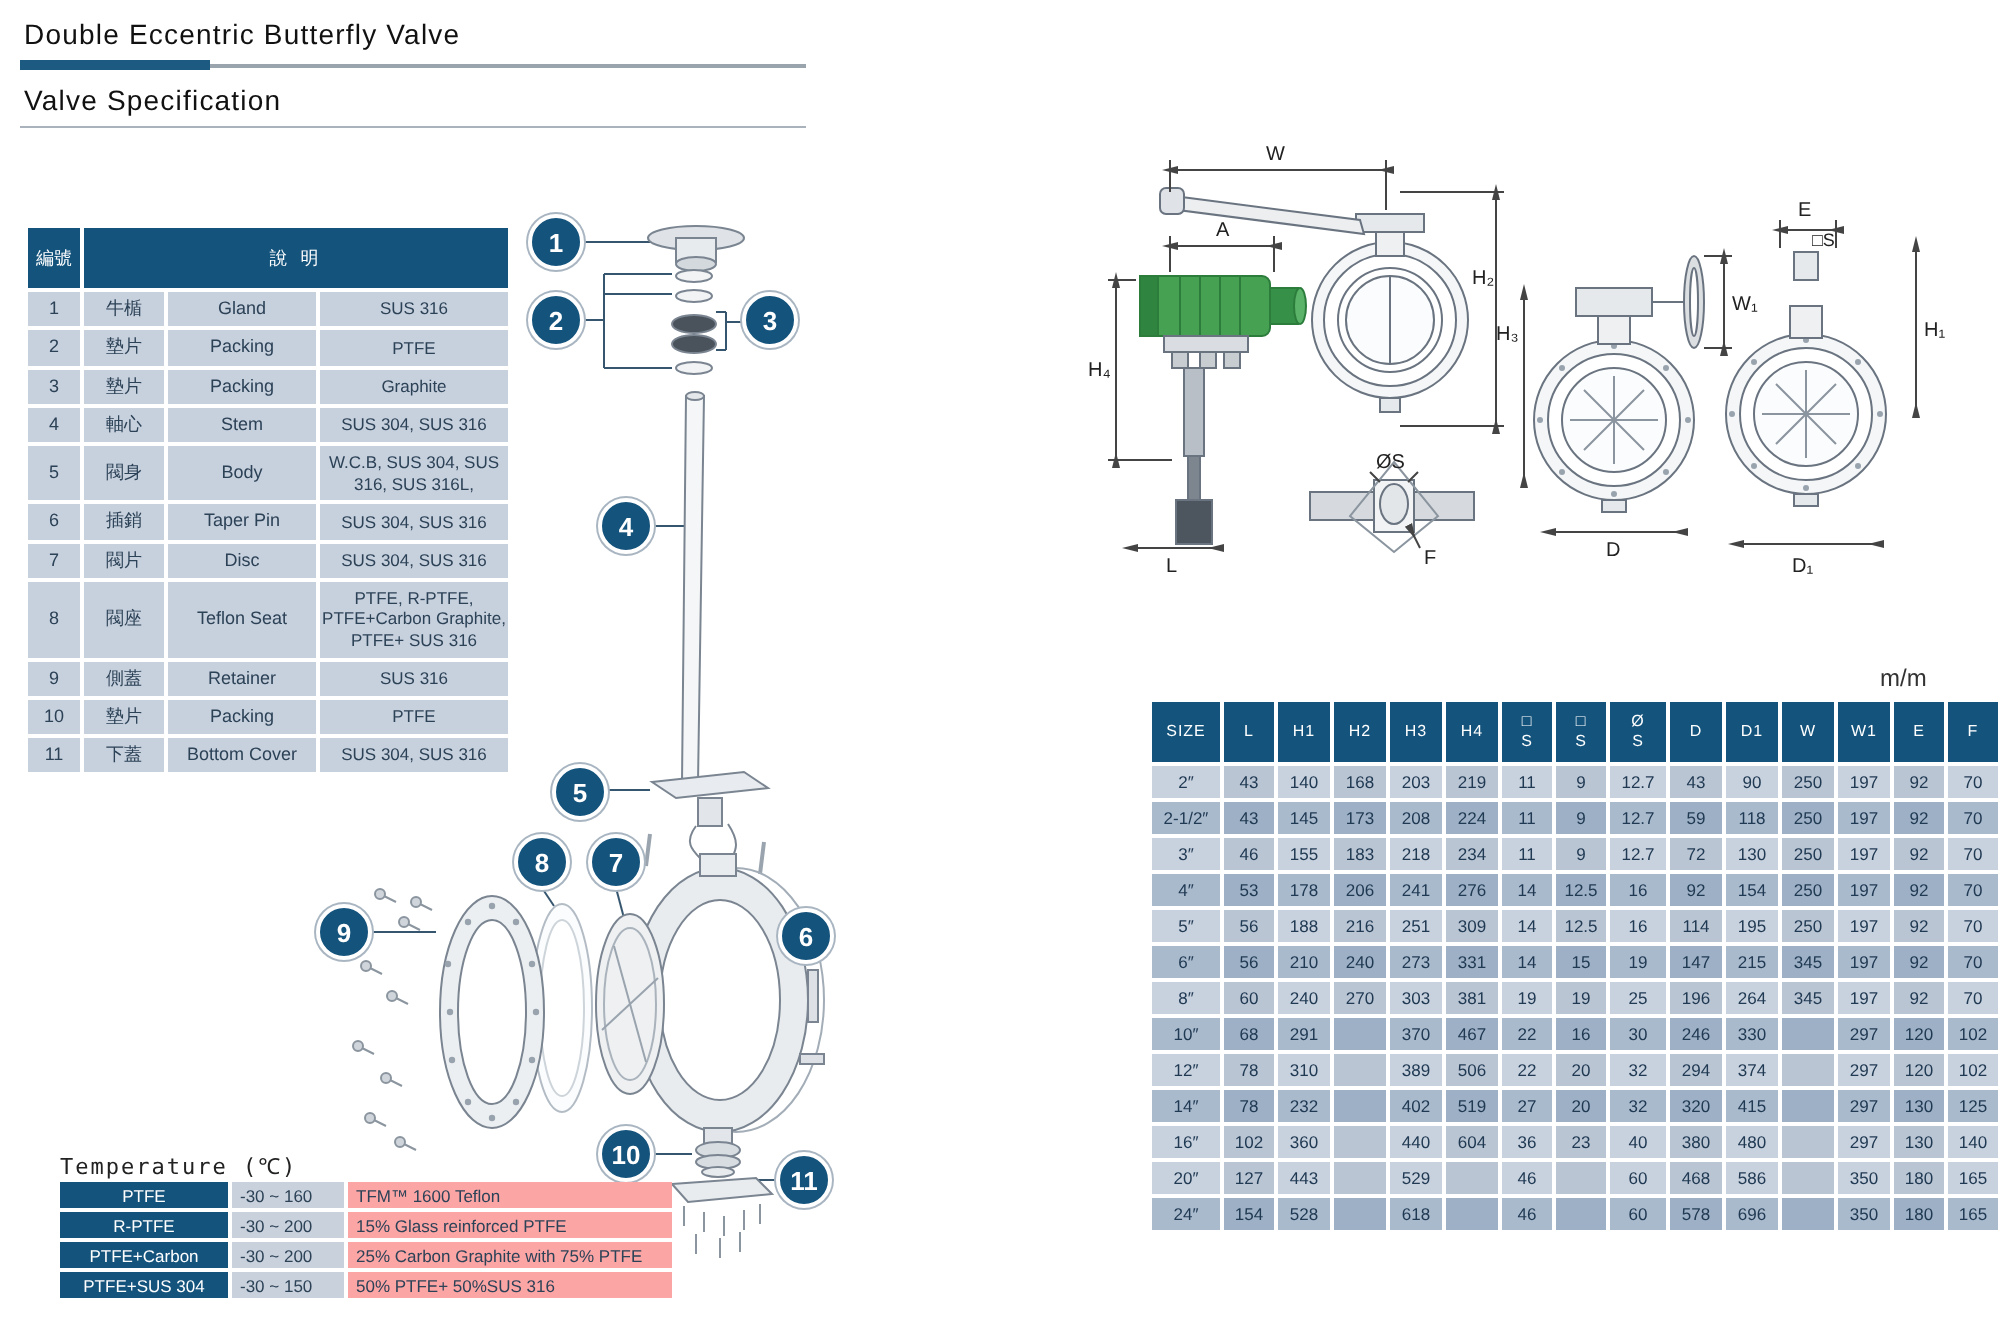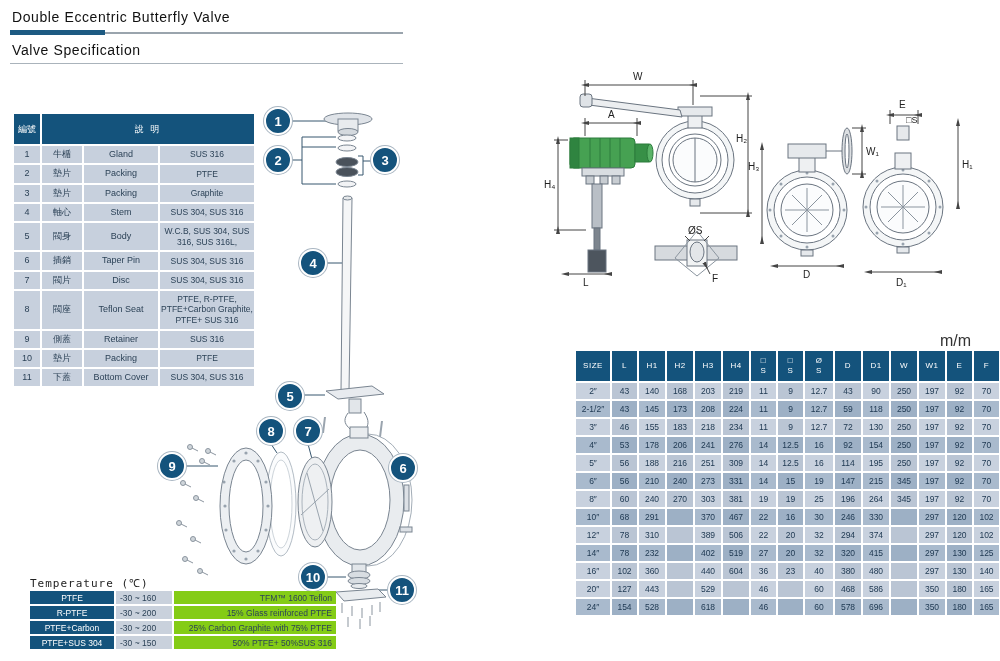--- a/index.html
+++ b/index.html
@@ -22,24 +22,24 @@
             padding:3px 1px;line-height:1.25;}
   .parts td.mat{font-size:8.5px;}
 
   
   .temp-title{position:absolute;left:30px;top:575px;font-size:11px;letter-spacing:1px;color:#222;
               font-family:"DejaVu Sans Mono","Liberation Mono",monospace;}
   .temp{position:absolute;left:28px;top:589px;table-layout:fixed;}
   .temp td{font-size:8.5px;height:11px;padding:1px 4px;vertical-align:middle;}
   .temp td.name{background:#14537c;color:#fff;text-align:center;}
   .temp td.range{background:#c9d1dc;color:#2c4257;text-align:left;}
-  .temp td.desc{background:#84cc16;color:#2c4257;text-align:right;}
+  .temp td.desc{background:#fca5a5;color:#2c4257;text-align:left;}
 
   
-  .mm{position:absolute;left:940px;top:332px;font-size:16px;color:#333;}
+  .mm{position:absolute;left:940px;top:332px;font-size:12px;color:#333;}
   .dims{position:absolute;left:536px;top:349px;width:460px;table-layout:fixed;margin-left:38px;}
   .dims th{background:#14537c;color:#fff;font-weight:normal;font-size:8px;height:30px;
            white-space:pre-line;line-height:1.2;letter-spacing:.5px;padding:0;}
   .dims td{font-size:8.5px;color:#203a53;text-align:center;height:16px;padding:0;}
   .dims tr.ev{--c:#c8d1de;--c2:#bac5d4;}
   .dims tr.od{--c:#a9bacd;--c2:#9db0c5;}
   .dims td{background:var(--c);}
   .dims td:nth-child(2n){background:var(--c2);}
 
   

